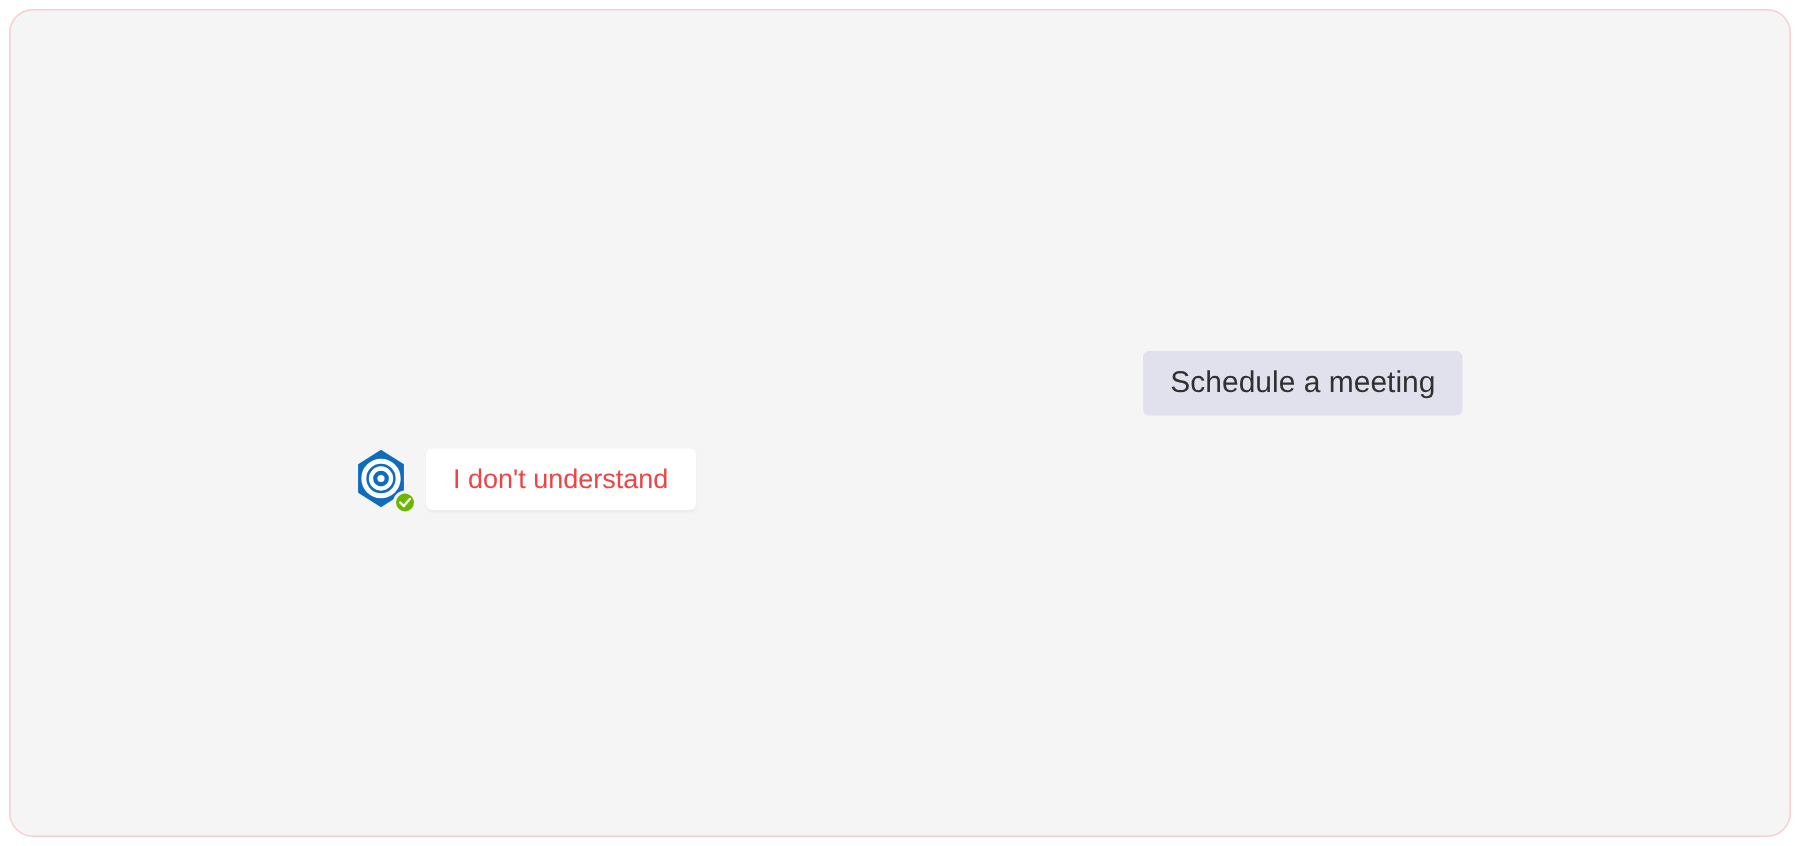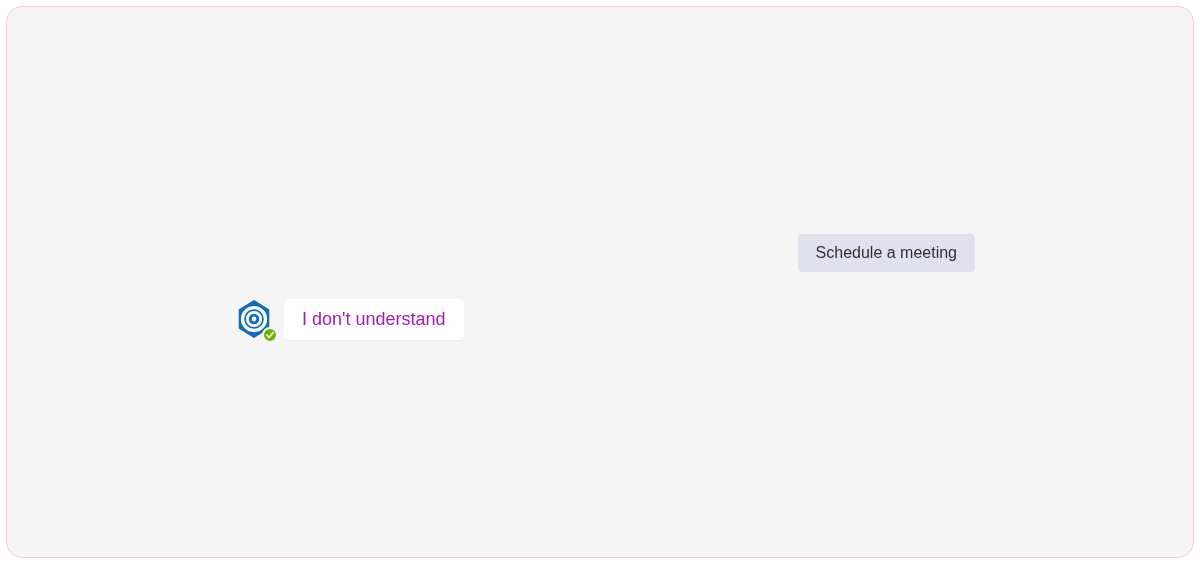--- a/index.html
+++ b/index.html
@@ -28,21 +28,21 @@
       overflow: hidden;
     }
     
     .user-message-bubble {
       position: absolute;
       right: 218px;
       top: 227px;
       background: #e1e1ee;
       padding: 10px 18px;
       border-radius: 4px;
-      font-size: 16px;
+      font-size: 20px;
       color: #323130;
     }
     
     .bot-message-row {
       position: absolute;
       left: 225px;
       top: 290px;
       display: flex;
       align-items: center;
       gap: 8px;
@@ -80,21 +80,21 @@
       width: 8px;
       height: 8px;
       fill: #ffffff;
     }
     
     .bot-message-bubble {
       background: #ffffff;
       padding: 10px 18px;
       border-radius: 4px;
       font-size: 18px;
-      color: #a21caf;
+      color: #ef4444;
       box-shadow: 0 1px 2px rgba(0,0,0,0.05);
     }
   </style>
 </head>
 <body>
 
 <div class="chat-container">
 
   <div class="user-message-bubble">
     <span>Schedule a meeting</span>

